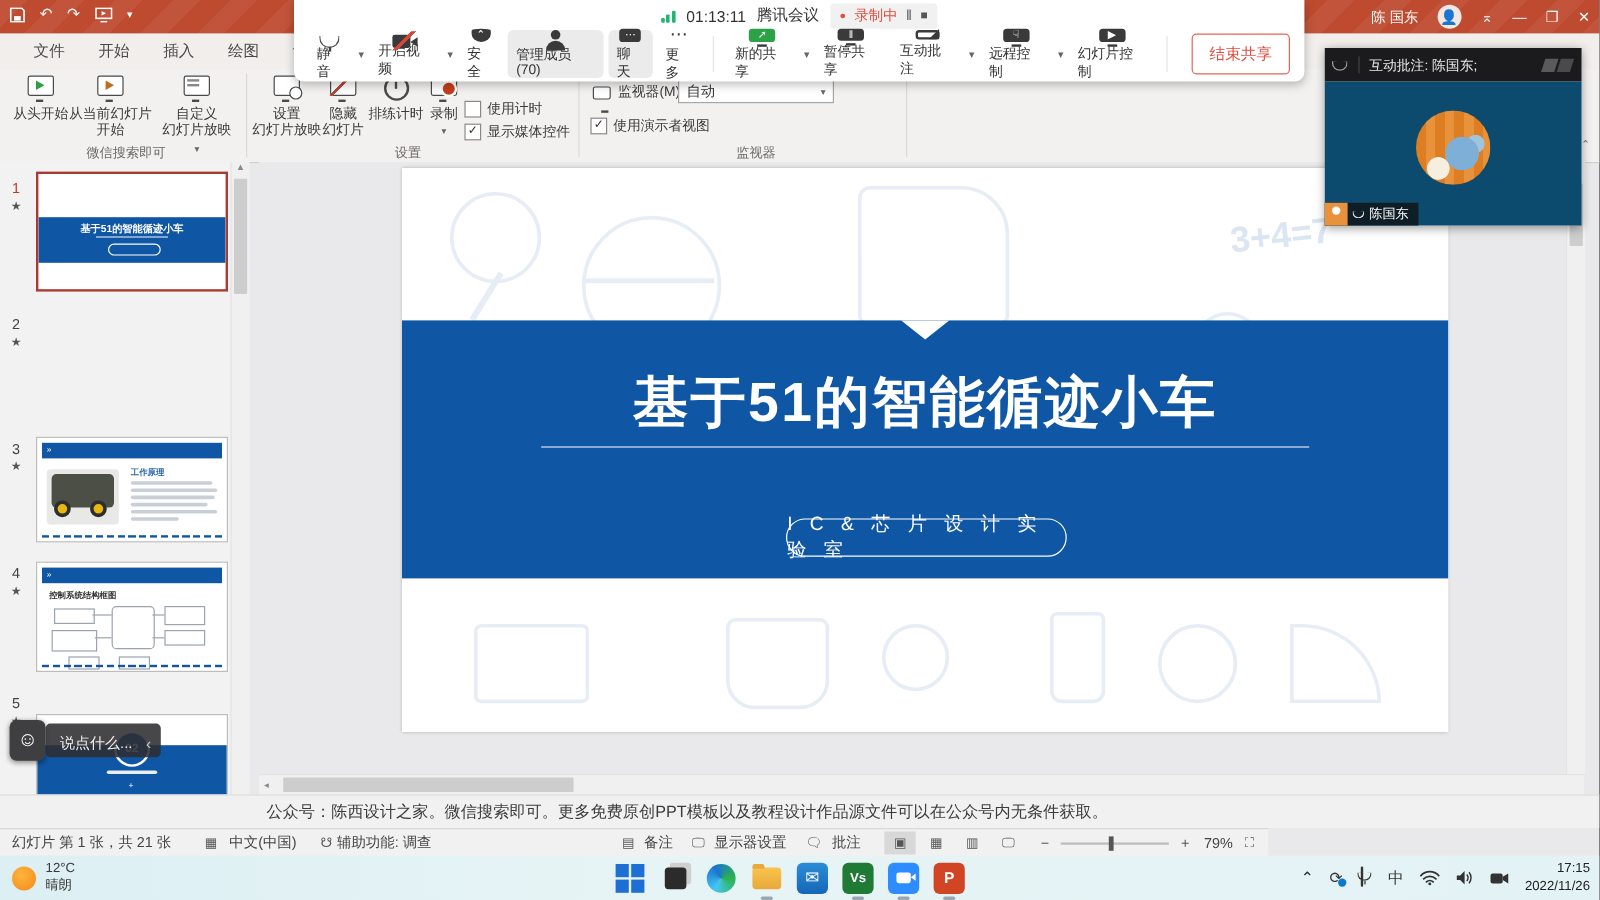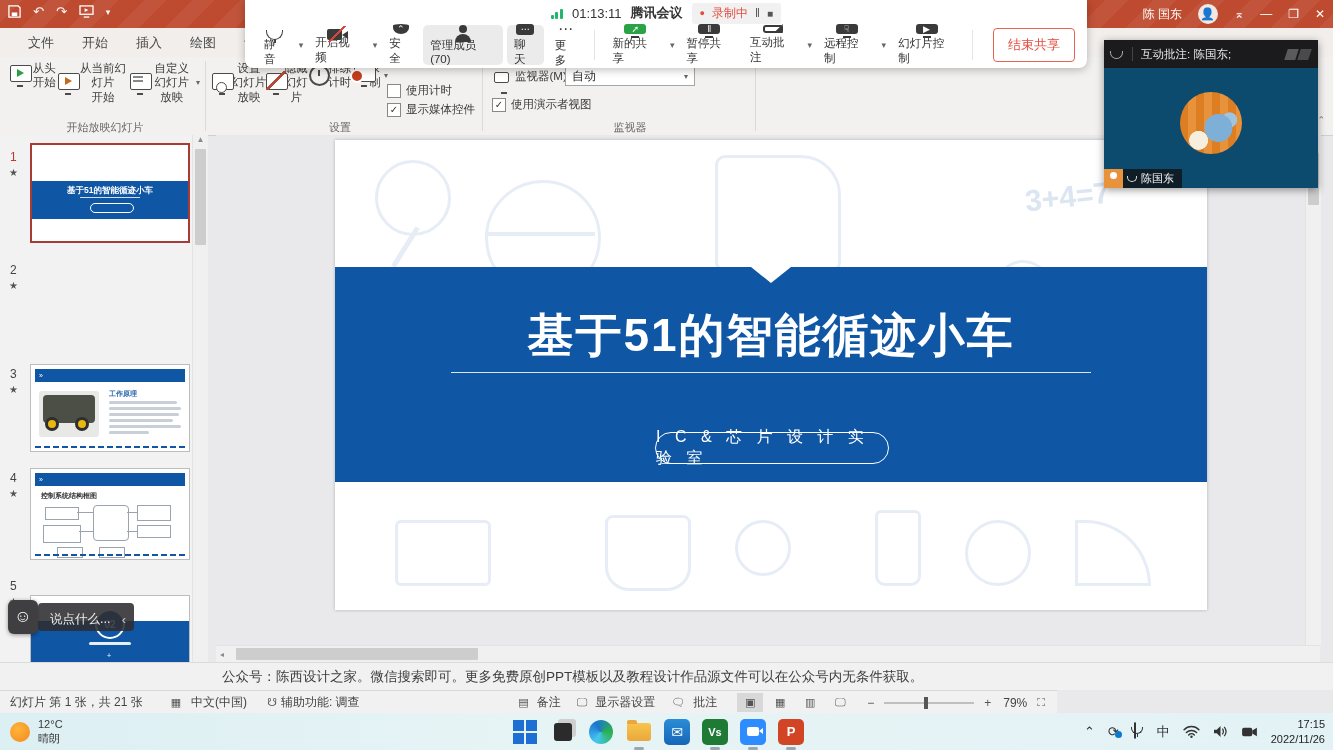--- a/index.html
+++ b/index.html
@@ -14,21 +14,21 @@
   .tb-right{right:8px;top:0;height:28px;display:flex;align-items:center;gap:16px;color:#fff;font-size:12px;}
   .avatar-s{width:20px;height:20px;border-radius:50%;background:#f3e7e2;color:#9b604f;font-size:12px;
     display:flex;align-items:center;justify-content:center;}
   
   .tabsrow{left:0;top:28px;width:1333px;height:29px;background:#F1EEEC;display:flex;align-items:center;
     padding-left:14px;gap:0;box-sizing:border-box;}
   .tab{font-size:13px;color:#4a4a4a;padding:0 14px;line-height:29px;}
   .ribbon{left:0;top:57px;width:1333px;height:78px;background:#F3F1F0;border-bottom:1px solid #D2D0CE;}
   .rgroup-label{position:absolute;top:63px;font-size:11px;color:#6b6966;text-align:center;}
   .rsep{position:absolute;top:4px;width:1px;height:70px;background:#DCDAD8;}
-  .rbtn{position:absolute;display:flex;flex-direction:row;align-items:center;gap:3px;color:#3b3a39;font-size:11.5px;text-align:center;}
+  .rbtn{position:absolute;display:flex;flex-direction:column;align-items:center;gap:3px;color:#3b3a39;font-size:11.5px;text-align:center;}
   .wrap2{white-space:pre-line;line-height:1.25;}
   .ricon{width:26px;height:24px;position:relative;}
   .mon{position:absolute;left:2px;top:2px;width:20px;height:15px;border:1.5px solid #4a4a4a;background:#fff;border-radius:2px;}
   .mon:after{content:"";position:absolute;left:6px;top:15px;width:6px;height:4px;border-bottom:2px solid #4a4a4a;}
   .play-tri{position:absolute;left:9px;top:6px;width:0;height:0;border-left:7px solid #2e9e44;border-top:4px solid transparent;border-bottom:4px solid transparent;}
   .clockg{position:absolute;left:3px;top:2px;width:17px;height:17px;border:2px solid #4a4a4a;border-radius:50%;}
   .clockg:after{content:"";position:absolute;left:7px;top:3px;width:2px;height:6px;background:#4a4a4a;}
   .recdotbig{position:absolute;right:2px;bottom:4px;width:10px;height:10px;border-radius:50%;background:#c43e1c;border:2px solid #fff;}
   .chk{display:flex;align-items:center;gap:5px;font-size:11.5px;color:#3b3a39;}
   .box{width:12px;height:12px;border:1px solid #8a8886;background:#fff;font-size:10px;line-height:12px;text-align:center;color:#333;}
@@ -245,35 +245,35 @@
     </div>
     <div class="ddbox abs" style="left:565px;top:9px;width:130px;height:20px;">
       <span>自动</span>
       <span style="font-size:8px;color:#666">▾</span>
     </div>
     <div class="chk abs" style="left:492px;top:40px;">
       <span class="box">✓</span>
       <span>使用演示者视图</span>
     </div>
     <div class="rsep" style="left:755px;"></div>
-    <div class="rgroup-label" style="left:20px;width:170px;">开始放映幻灯片</div>
+    <div class="rgroup-label" style="left:20px;width:170px;">微信搜索即可</div>
     <div class="rgroup-label" style="left:300px;width:80px;">设置</div>
     <div class="rgroup-label" style="left:585px;width:90px;">监视器</div>
     <span class="abs" style="right:8px;top:58px;font-size:9px;color:#777">⌃</span>
   </div>
 
   <div class="abs meet">
     <div class="meet-top">
       <span class="sigbars">
           <i style="height:4px"></i>
           <i style="height:7px"></i>
           <i style="height:10px"></i>
         </span>
       <span>01:13:11</span>
-      <span style="font-weight:700">腾讯会议</span>
+      <span style="font-weight:400">腾讯会议</span>
       <span class="recpill">
         <span style="color:#E34D3F;font-size:9px">●</span>
         <span style="color:#E34D3F">录制中</span>
         <span style="color:#555">‖</span>
         <span style="color:#555;font-size:10px">■</span>
       </span>
     </div>
     <div class="meet-row">
       <div class="mbtn">
         <span style="position:relative;height:20px;width:16px"><span class="micbody" style="margin-left:3px"></span><span class="micarc" style="left:-1px"></span><span class="micstem" style="left:7px"></span></span>

